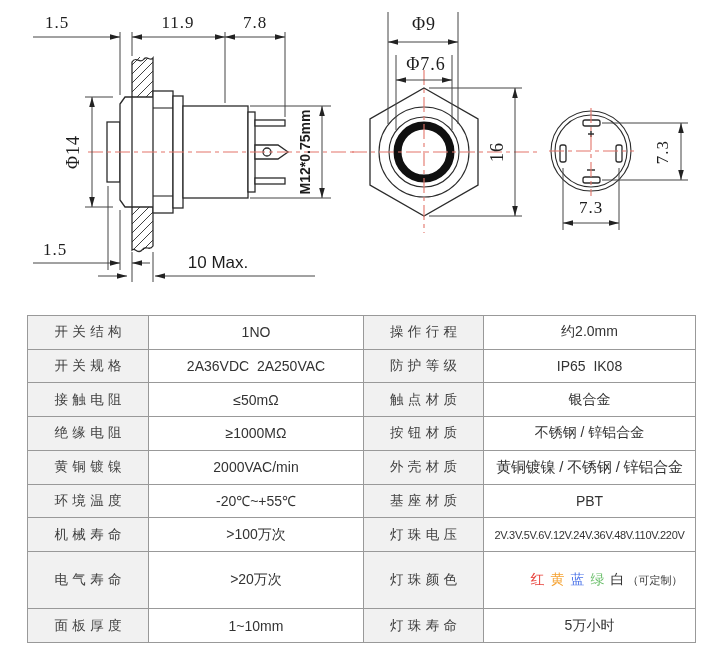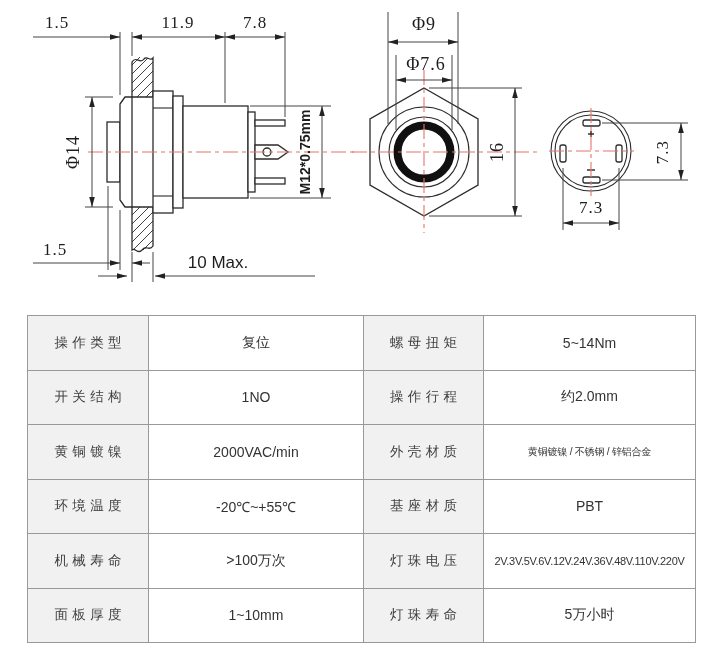--- a/index.html
+++ b/index.html
@@ -8,21 +8,21 @@
   #drawing{position:absolute;left:0;top:0;}
   
   #spec-table{position:absolute;left:27px;top:315px;width:668px;height:328px;
               border-collapse:collapse;table-layout:fixed;}
   #spec-table td{border:1px solid #999;padding:0 4px;overflow:hidden;
                  height:29px;vertical-align:middle;}
   #spec-table td.lab{background:#f1f1f1;color:#3f3f3f;font-size:13.5px;
                      text-align:center;letter-spacing:0.32em;text-indent:0.32em;}
   #spec-table td.val{background:#fff;color:#333;font-size:14px;text-align:center;
                      white-space:pre;}
-  #spec-table td.val.tight{font-size:10px;letter-spacing:-0.2px;}
+  #spec-table td.val.tight{font-size:15px;letter-spacing:-0.2px;}
   #spec-table td.val.volt{font-size:11px;letter-spacing:-0.3px;margin-left:24px;}
   .c-lab{width:121px;} .c-val1{width:215px;} .c-lab2{width:120px;} .c-val2{width:212px;}
   .lamp-opt{margin:0 3px;font-size:14px;}
   .lamp-note{font-size:11px;color:#333;letter-spacing:0;}
   
   .part{stroke:#2b2b2b;stroke-width:1.3;fill:#fff;}
   .partline{stroke:#2b2b2b;stroke-width:1.1;fill:none;}
   .hatch{stroke:#2b2b2b;stroke-width:0.9;}
   .dim{stroke:#444;stroke-width:1;fill:none;}
   .arr{fill:#222;stroke:none;}
@@ -204,50 +204,70 @@
 
 <table id="spec-table">
   <colgroup>
         <col class="c-lab">
         <col class="c-val1">
         <col class="c-lab2">
         <col class="c-val2">
       </colgroup>
   <tbody>
     <tr>
-      <td class="lab">操作类型</td>
-      <td class="val">复位</td>
-      <td class="lab">螺母扭矩</td>
-      <td class="val">5~14Nm</td>
-    </tr>
-    <tr>
       <td class="lab">开关结构</td>
       <td class="val">1NO</td>
       <td class="lab">操作行程</td>
       <td class="val">约2.0mm</td>
     </tr>
     <tr>
+      <td class="lab">开关规格</td>
+      <td class="val">2A36VDC  2A250VAC</td>
+      <td class="lab">防护等级</td>
+      <td class="val">IP65  IK08</td>
+    </tr>
+    <tr>
+      <td class="lab">接触电阻</td>
+      <td class="val">≤50mΩ</td>
+      <td class="lab">触点材质</td>
+      <td class="val">银合金</td>
+    </tr>
+    <tr>
+      <td class="lab">绝缘电阻</td>
+      <td class="val">≥1000MΩ</td>
+      <td class="lab">按钮材质</td>
+      <td class="val">不锈钢 / 锌铝合金</td>
+    </tr>
+    <tr>
       <td class="lab">黄铜镀镍</td>
       <td class="val">2000VAC/min</td>
       <td class="lab">外壳材质</td>
       <td class="val tight">黄铜镀镍 / 不锈钢 / 锌铝合金</td>
     </tr>
     <tr>
       <td class="lab">环境温度</td>
       <td class="val">-20℃~+55℃</td>
       <td class="lab">基座材质</td>
       <td class="val">PBT</td>
     </tr>
     <tr>
       <td class="lab">机械寿命</td>
       <td class="val">&gt;100万次</td>
       <td class="lab">灯珠电压</td>
       <td class="val volt">2V.3V.5V.6V.12V.24V.36V.48V.110V.220V</td>
     </tr>
     <tr>
+      <td class="lab">电气寿命</td>
+      <td class="val">&gt;20万次</td>
+      <td class="lab">灯珠颜色</td>
+      <td class="val">
+        <span class="lamp-opt" style="color: rgb(232, 67, 60);">红</span><span class="lamp-opt" style="color: rgb(245, 163, 51);">黄</span><span class="lamp-opt" style="color: rgb(74, 114, 232);">蓝</span><span class="lamp-opt" style="color: rgb(103, 189, 103);">绿</span><span class="lamp-opt" style="color: rgb(51, 51, 51);">白</span><span class="lamp-note">（可定制）</span>
+      </td>
+    </tr>
+    <tr>
       <td class="lab">面板厚度</td>
       <td class="val">1~10mm</td>
       <td class="lab">灯珠寿命</td>
       <td class="val">5万小时</td>
     </tr>
   </tbody>
 </table>
 
 </div>
 

